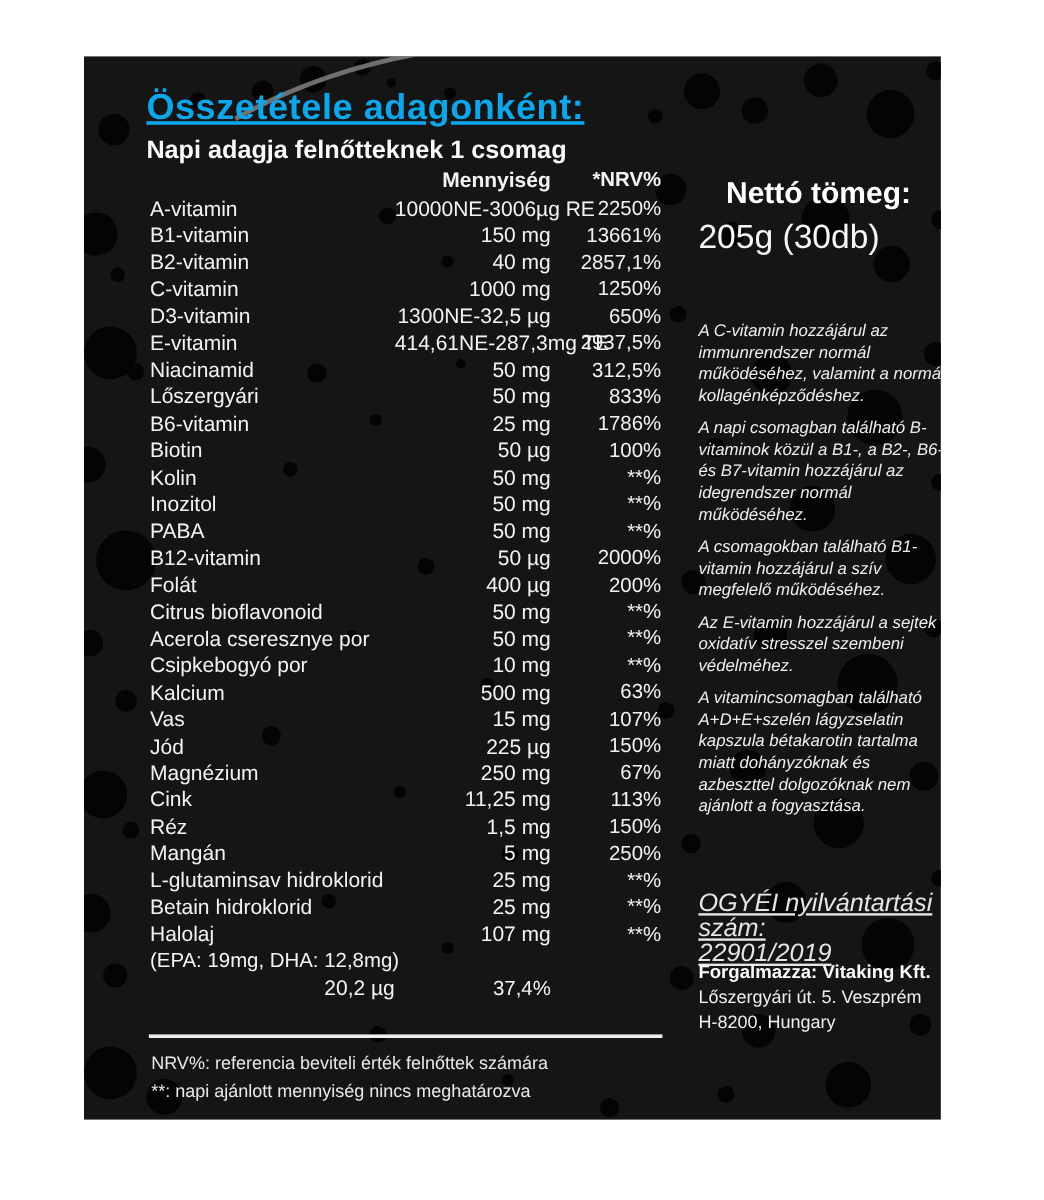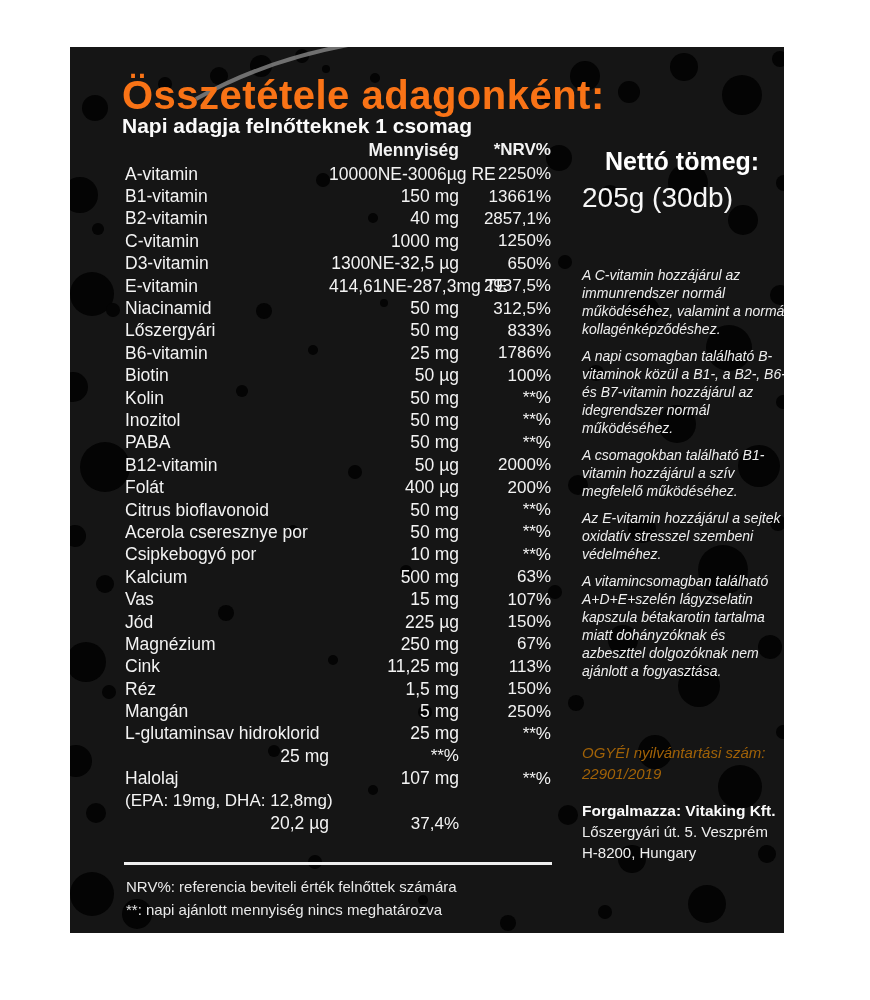--- a/index.html
+++ b/index.html
@@ -16,21 +16,21 @@
   .dots-layer { position: absolute; inset: 0; z-index: 0; }
   .dot { position: absolute; border-radius: 50%; background: #040404; }
 
   .swoosh { position: absolute; left: 118px; top: -4px; z-index: 1; }
 
   .content { position: absolute; inset: 0; z-index: 2; }
 
   
   .title {
     position: absolute; left: 52px; top: 26px;
-    font-size: 40px; font-weight: bold; letter-spacing: 0.5px; color: #f97316;
+    font-size: 30px; font-weight: bold; letter-spacing: 0.5px; color: #0ea5e9; text-decoration: underline;
   }
   .subtitle {
     position: absolute; left: 52px; top: 67px;
     font-size: 21px; font-weight: bold; color: #fafafa;
   }
 
   
   .ntable { position: absolute; left: 55px; top: 90px; width: 426px; }
   .nrow { display: grid; grid-template-columns: 204px 130px 92px; height: 22.4px; align-items: center; }
   .nrow.header { height: 26px; font-weight: bold; }
@@ -46,21 +46,21 @@
   .footnotes { position: absolute; left: 56px; top: 829px; }
   .footnote { font-size: 15px; line-height: 22.5px; color: #e9e9e9; }
 
   
   .side { position: absolute; left: 512px; top: 0; width: 208px; }
   .net-label { position: absolute; left: 0; top: 100px; font-size: 25px; font-weight: bold; color: #ffffff; margin-left: 23px; }
   .net-value { position: absolute; left: 0; top: 135px; font-size: 28px; font-weight: normal; color: #f6f6f6; }
   .claims { position: absolute; left: 0; top: 219px; width: 206px; }
   .claim { font-style: italic; font-size: 14px; line-height: 18px; margin-bottom: 9px; color: #eeeeee; }
   .registration { position: absolute; left: 0; top: 695px; width: 206px; font-style: italic; }
-  .reg-line { font-size: 15px; line-height: 21px; color: #a16207; }
+  .reg-line { font-size: 21px; line-height: 21px; color: #e5e5e5; text-decoration: underline; }
   .distributor { position: absolute; left: 0; top: 753px; width: 206px; }
   .dist-name { font-size: 15.5px; line-height: 21px; font-weight: bold; color: #fafafa; }
   .dist-line { font-size: 15px; line-height: 21px; color: #eeeeee; }
 </style>
 </head>
 <body>
 
 <div class="stage">
   <div class="label">
 
@@ -281,20 +281,21 @@
             <div class="cell-name">Mangán</div>
             <div class="cell-amt">5 mg</div>
             <div class="cell-nrv">250%</div>
           </div>
           <div class="nrow">
             <div class="cell-name">L-glutaminsav hidroklorid</div>
             <div class="cell-amt">25 mg</div>
             <div class="cell-nrv">**%</div>
           </div>
           <div class="nrow">
+            <div class="cell-name">Betain hidroklorid</div>
             <div class="cell-amt">25 mg</div>
             <div class="cell-nrv">**%</div>
           </div>
           <div class="nrow">
             <div class="cell-name">Halolaj</div>
             <div class="cell-amt">107 mg</div>
             <div class="cell-nrv">**%</div>
           </div>
           <div class="nrow subline">
             <div class="cell-name" style="grid-column: 1 / span 3;">(EPA: 19mg, DHA: 12,8mg)</div>

